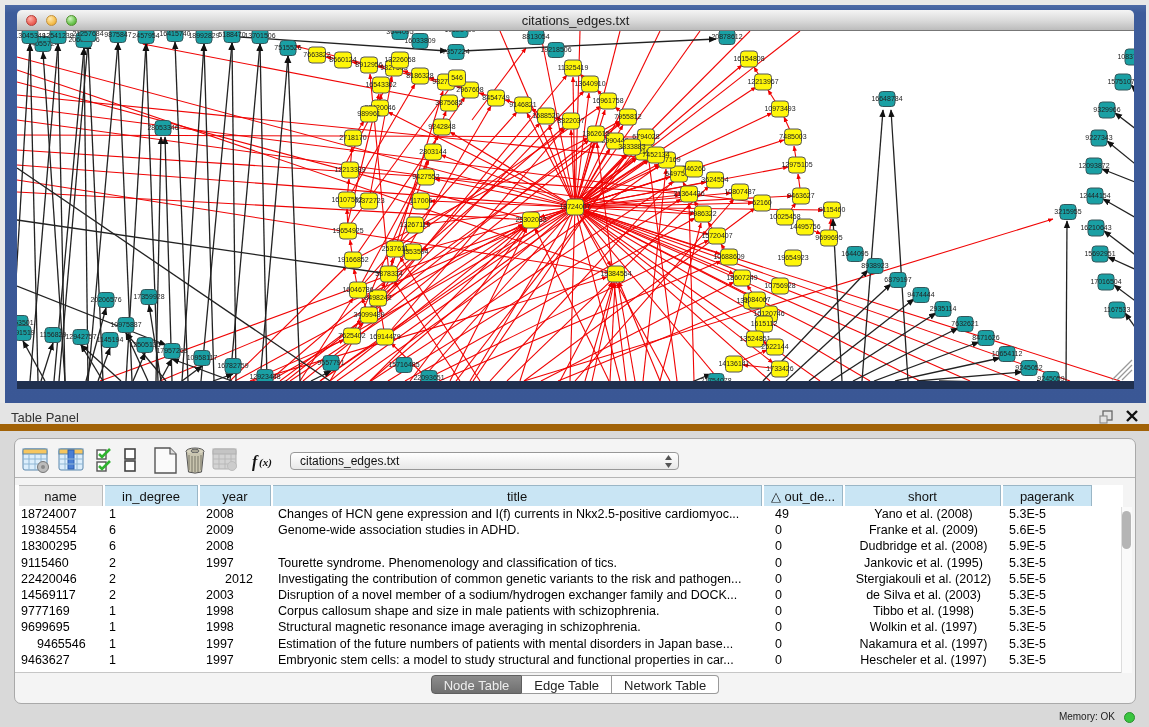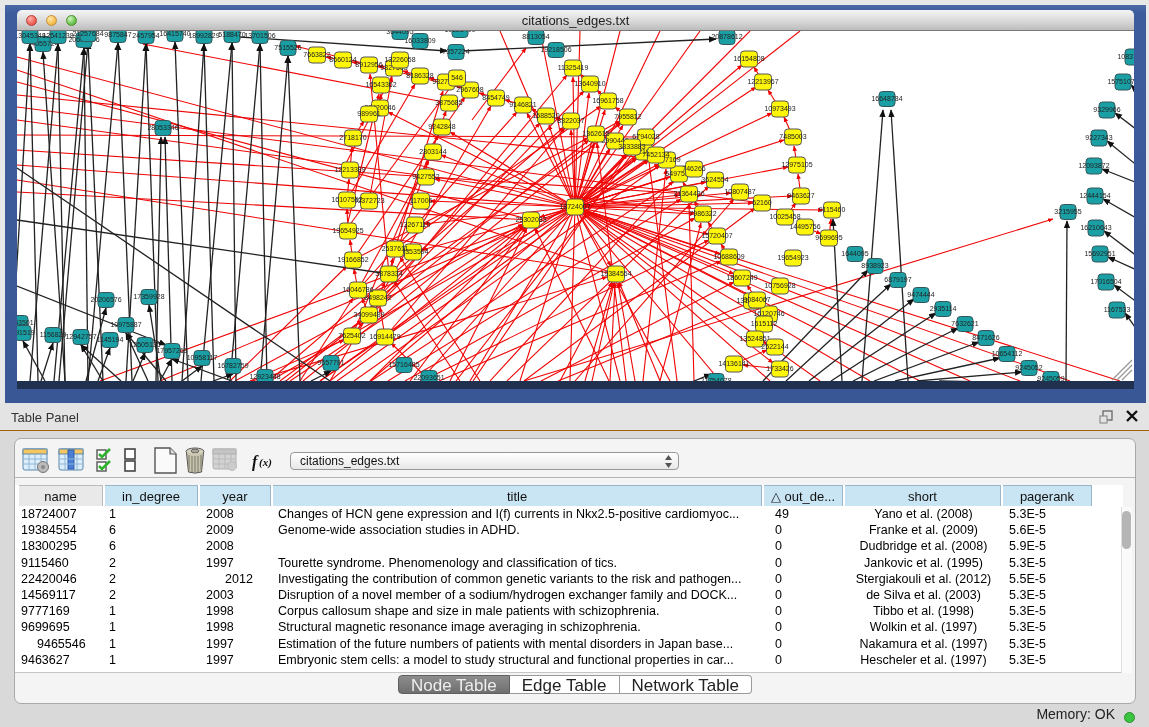--- a/index.html
+++ b/index.html
@@ -7,31 +7,31 @@
   background:linear-gradient(180deg,#4c6aa6 0,#3d5c9b 8px,#3a5795 100%)}
 #titlebar {position:absolute;left:12px;top:5px;width:1117px;height:21px;
   background:linear-gradient(180deg,#f5f5f5 0,#d9d9d9 55%,#bcbcbc 100%);
   border-bottom:1px solid #777;border-top-left-radius:5px;border-top-right-radius:5px}
 #titlebar .tl {position:absolute;top:5px;width:11px;height:11px;border-radius:50%}
 #title {position:absolute;width:100%;text-align:center;top:3px;font-size:13px;color:#222}
 #canvas {position:absolute;left:12px;top:26px;width:1117px;height:350px;background:#fff;overflow:hidden}
 #botedge {position:absolute;left:12px;top:376px;width:1117px;height:8px;background:#20304f}
 
 #tp {position:absolute;left:0;top:403px;width:1149px;height:324px;background:#d9d9d9}
-#tphead {position:absolute;left:0;top:0;width:100%;height:28px;background:#e4e4e4;border-bottom:1px solid #a16207}
+#tphead {position:absolute;left:0;top:0;width:100%;height:28px;background:#e4e4e4;border-bottom:7px solid #a16207}
 #tphead span {position:absolute;left:11px;top:7px;font-size:13px;color:#333}
 #panel {position:absolute;left:14px;top:35px;width:1122px;height:266px;background:#f4f4f4;border:1px solid #a9a9a9;border-radius:7px}
 .cell {position:absolute;top:1px;font-size:12.5px;color:#000;white-space:nowrap;overflow:hidden}
 .row {position:relative;height:16.2px}
 .hcell {position:absolute;top:0;height:21px;font-size:13px;color:#111;text-align:center;line-height:21px;border-right:1px solid #9ab6c6;border-top:1px solid #9ab6c6}
 .hblue {background:#c9e5f4}
 .hgray {background:#e9e9e9;border-right:1px solid #bbb;border-top:1px solid #bbb}
 #tabs {position:absolute;left:0;top:236px;width:100%;height:28px}
-.seg {display:inline-block;height:19px;line-height:19px;font-size:17px;padding:0 12px;background:#fff;border:1px solid #9a9a9a;border-left:none;color:#222}
-#memory {position:absolute;right:34px;bottom:5px;font-size:14px;color:#222}
+.seg {display:inline-block;height:19px;line-height:19px;font-size:13px;padding:0 12px;background:#fff;border:1px solid #9a9a9a;border-left:none;color:#222}
+#memory {position:absolute;right:34px;bottom:5px;font-size:10px;color:#222}
 #memdot {position:absolute;right:14px;bottom:4px;width:11px;height:11px;border-radius:50%;background:#39c53f;border:1px solid #2a8f2e}
 </style></head>
 <body>
 <div id="frame">
   <div id="titlebar">
     <div class="tl" style="left:9px;background:radial-gradient(circle at 35% 30%,#ffb3ad,#ec6559 60%,#d44);border:1px solid #b73d37"></div>
     <div class="tl" style="left:29px;background:radial-gradient(circle at 35% 30%,#ffe9b0,#f5bf4f 60%,#dd9f2f);border:1px solid #c49038"></div>
     <div class="tl" style="left:49px;background:radial-gradient(circle at 35% 30%,#d2f5c3,#6cc550 60%,#4ba32f);border:1px solid #51902f"></div>
     <div id="title">citations_edges.txt</div>
   </div>

